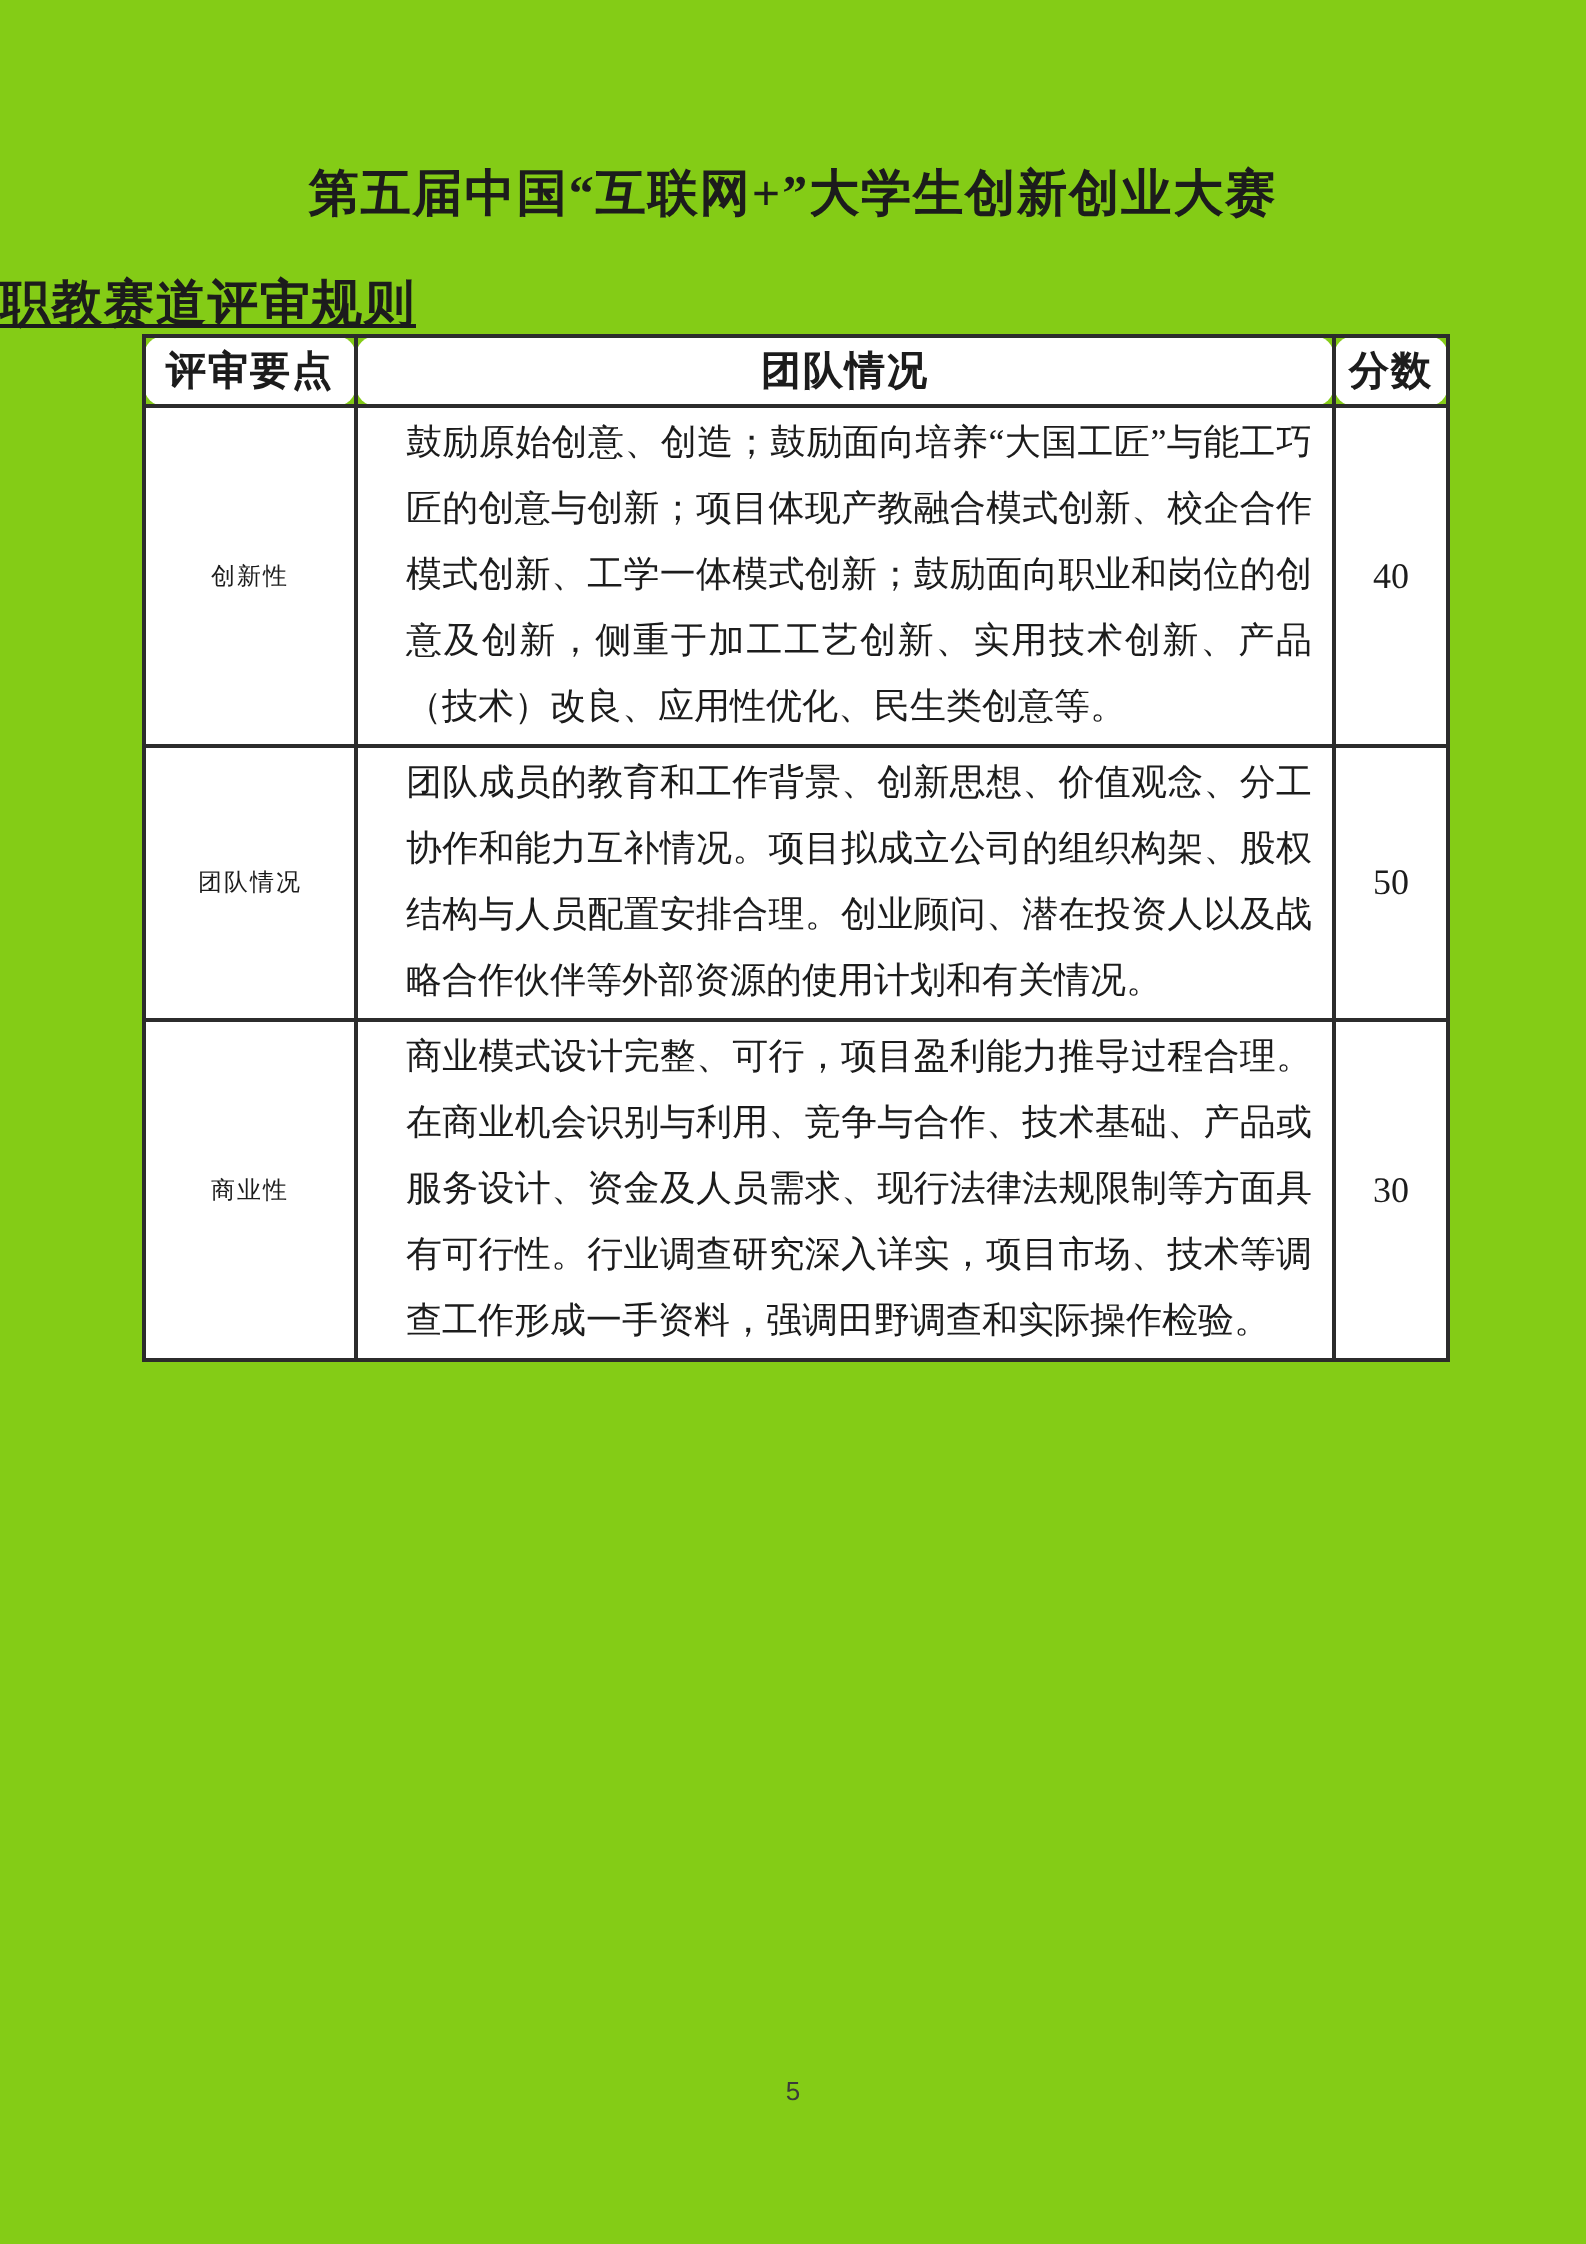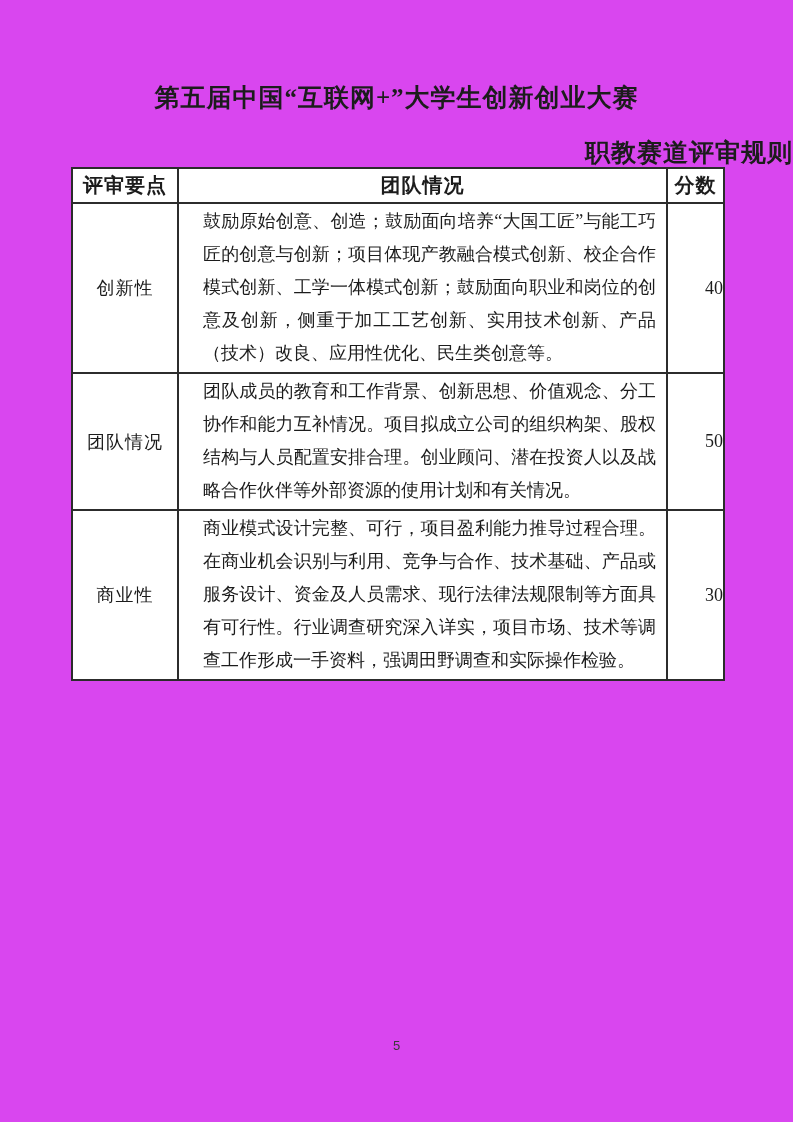--- a/index.html
+++ b/index.html
@@ -9,37 +9,38 @@
     height: 1122px;
     font-family: "Liberation Serif", "DejaVu Serif", serif;
     color: #1c1c1c;
     position: relative;
     overflow: hidden;
   }
   .page {
     width: 793px;
     height: 1122px;
     position: relative;
-    background: #d946ef;
+    background: #84cc16;
   }
   .doc-title {
     padding-top: 84px;
     text-align: center;
     font-size: 25px;
     font-weight: bold;
     letter-spacing: 1px;
     line-height: 28px;
   }
   .doc-subtitle {
     margin-top: 27px;
-    text-align: right;
+    text-align: left;
     font-size: 25px;
     font-weight: bold;
     letter-spacing: 1px;
     line-height: 28px;
+    text-decoration: underline;
   }
   .section-heading {
     margin: 12px 0 7px 118px;
     font-family: "Liberation Sans", "DejaVu Sans", sans-serif;
     font-size: 21px;
     font-weight: bold;
     letter-spacing: 1px;
     line-height: 24px;
   }
   table.review-table {
@@ -57,36 +58,37 @@
   col.col-content { width: 489px; }
   col.col-score { width: 57px; }
   .review-table thead th {
     height: 35px;
     font-family: "Liberation Sans", "DejaVu Sans", sans-serif;
     font-size: 20px;
     font-weight: bold;
     text-align: center;
     vertical-align: middle;
     letter-spacing: 1px;
+    border-radius: 10px;
   }
   .review-table td.cell-point {
     text-align: center;
     vertical-align: middle;
-    font-size: 18px;
+    font-size: 12px;
     letter-spacing: 1px;
   }
   .review-table td.cell-content {
     padding: 1px 10px 2px 24px;
     font-size: 18px;
     line-height: 33px;
     text-align: justify;
     vertical-align: middle;
   }
   .review-table td.cell-score {
-    text-align: right;
+    text-align: center;
     vertical-align: middle;
     font-size: 18px;
   }
   .page-number {
     position: absolute;
     left: 0;
     right: 0;
     top: 1038px;
     text-align: center;
     font-size: 13px;

